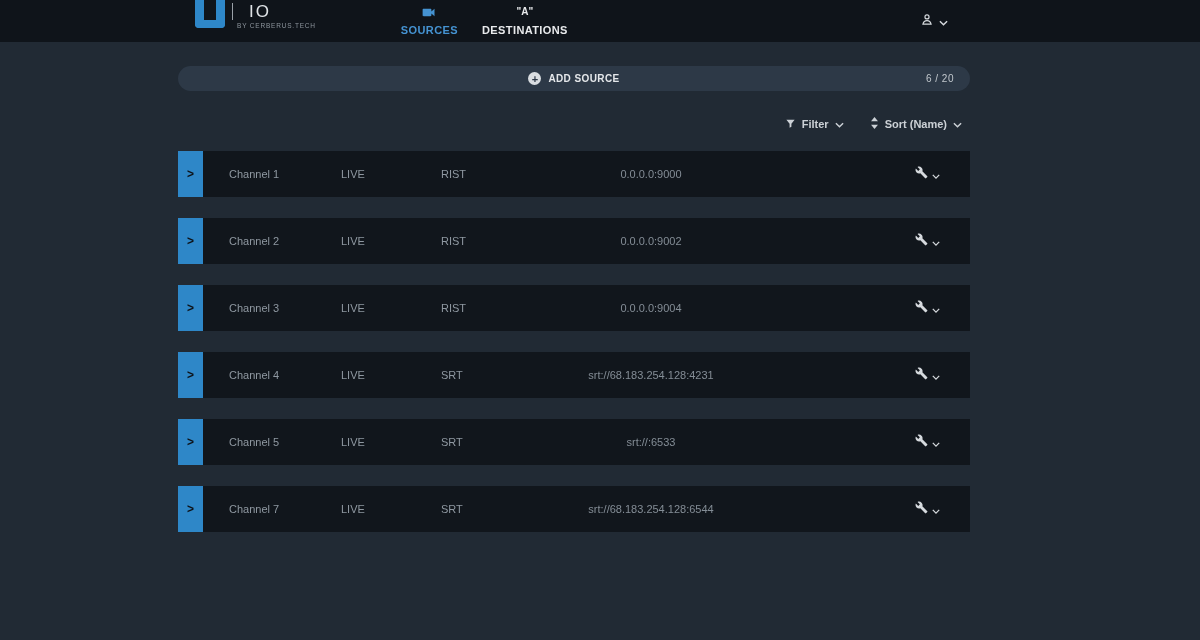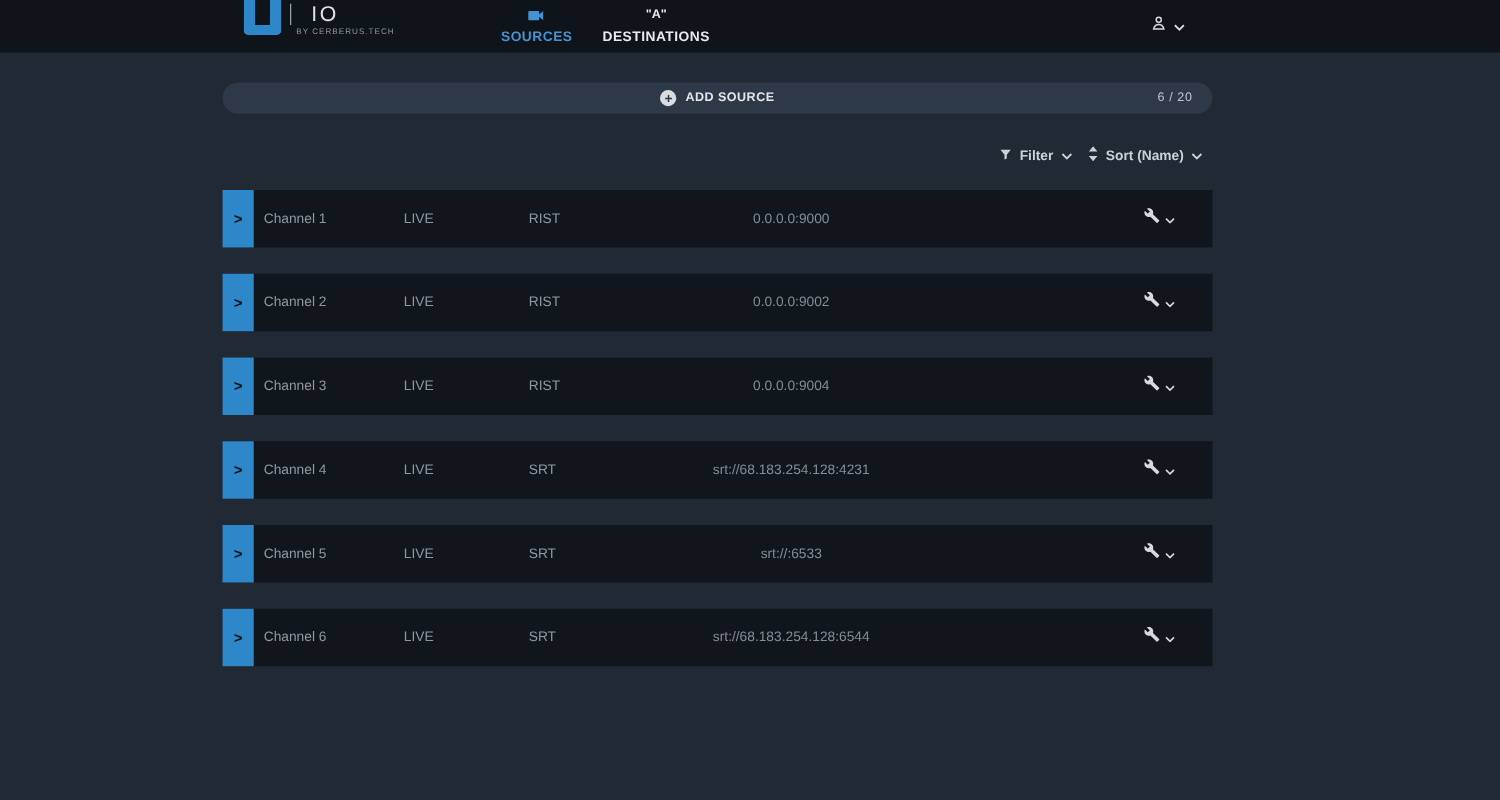--- a/index.html
+++ b/index.html
@@ -94,21 +94,21 @@
     display:flex; align-items:center; justify-content:center;
   }
   .add-label { font-size:10px; font-weight:700; letter-spacing:0.4px; color:#e4e7ea;text-align:center; }
   .pill-counter {
     position:absolute; right:16px;
     font-size:10px; color:#c2c8cd; letter-spacing:0.5px;
   }
 
   .controls-row {
     margin-top:26px;
-    display:flex; justify-content:flex-end; align-items:center; gap:12px;
+    display:flex; justify-content:flex-end; align-items:center; gap:26px;
     padding-right:8px;
   }
   .control {
     display:flex; align-items:center; gap:6px;
     font-size:11px; font-weight:700; color:#ccd1d6; cursor:pointer;
   }
 
   
   .thead {
     margin-top:24px;
@@ -134,21 +134,21 @@
     background:#2e87c8;
     display:flex; align-items:center; justify-content:center;
     cursor:pointer;
     font-size:12px; font-weight:700; color:#0d1217;
   }
   .row-grid {
     flex:1;
     display:grid;
     grid-template-columns:112px 100px 130px 160px 1fr 55px;
     align-items:center;
-    padding-left:8px;
+    padding-left:26px;
   }
   .cell { font-size:11px; color:#8f98a1; }
   .cell-address { text-align:center; color:#848d96; }
   .cell-actions {
     display:flex; align-items:center; justify-content:flex-start; gap:4px;
     cursor:pointer;
   }
 </style>
 </head>
 <body>
@@ -359,21 +359,21 @@
         </span>
       </span>
     </div>
   </div>
 
   <div class="row">
     <div class="expander">
       <span>&gt;</span>
     </div>
     <div class="row-grid">
-      <span class="cell">Channel 6</span>
+      <span class="cell">Channel 7</span>
       <span class="cell">LIVE</span>
       <span class="cell">SRT</span>
       <span class="cell cell-address">srt://68.183.254.128:6544</span>
       <span></span>
       <span class="cell-actions">
         <span>
           <svg width="13" height="13" viewBox="0 0 24 24">
                 <path fill="#d6dade" d="M22.7 19l-9.1-9.1c.9-2.3.4-5-1.5-6.9-2-2-5-2.4-7.4-1.3L9 6 6 9 1.6 4.7C.4 7.1.9 10.1 2.9 12.1c1.9 1.9 4.6 2.4 6.9 1.5l9.1 9.1c.4.4 1 .4 1.4 0l2.3-2.3c.5-.4.5-1.1.1-1.4z"></path>
               </svg>
         </span>

